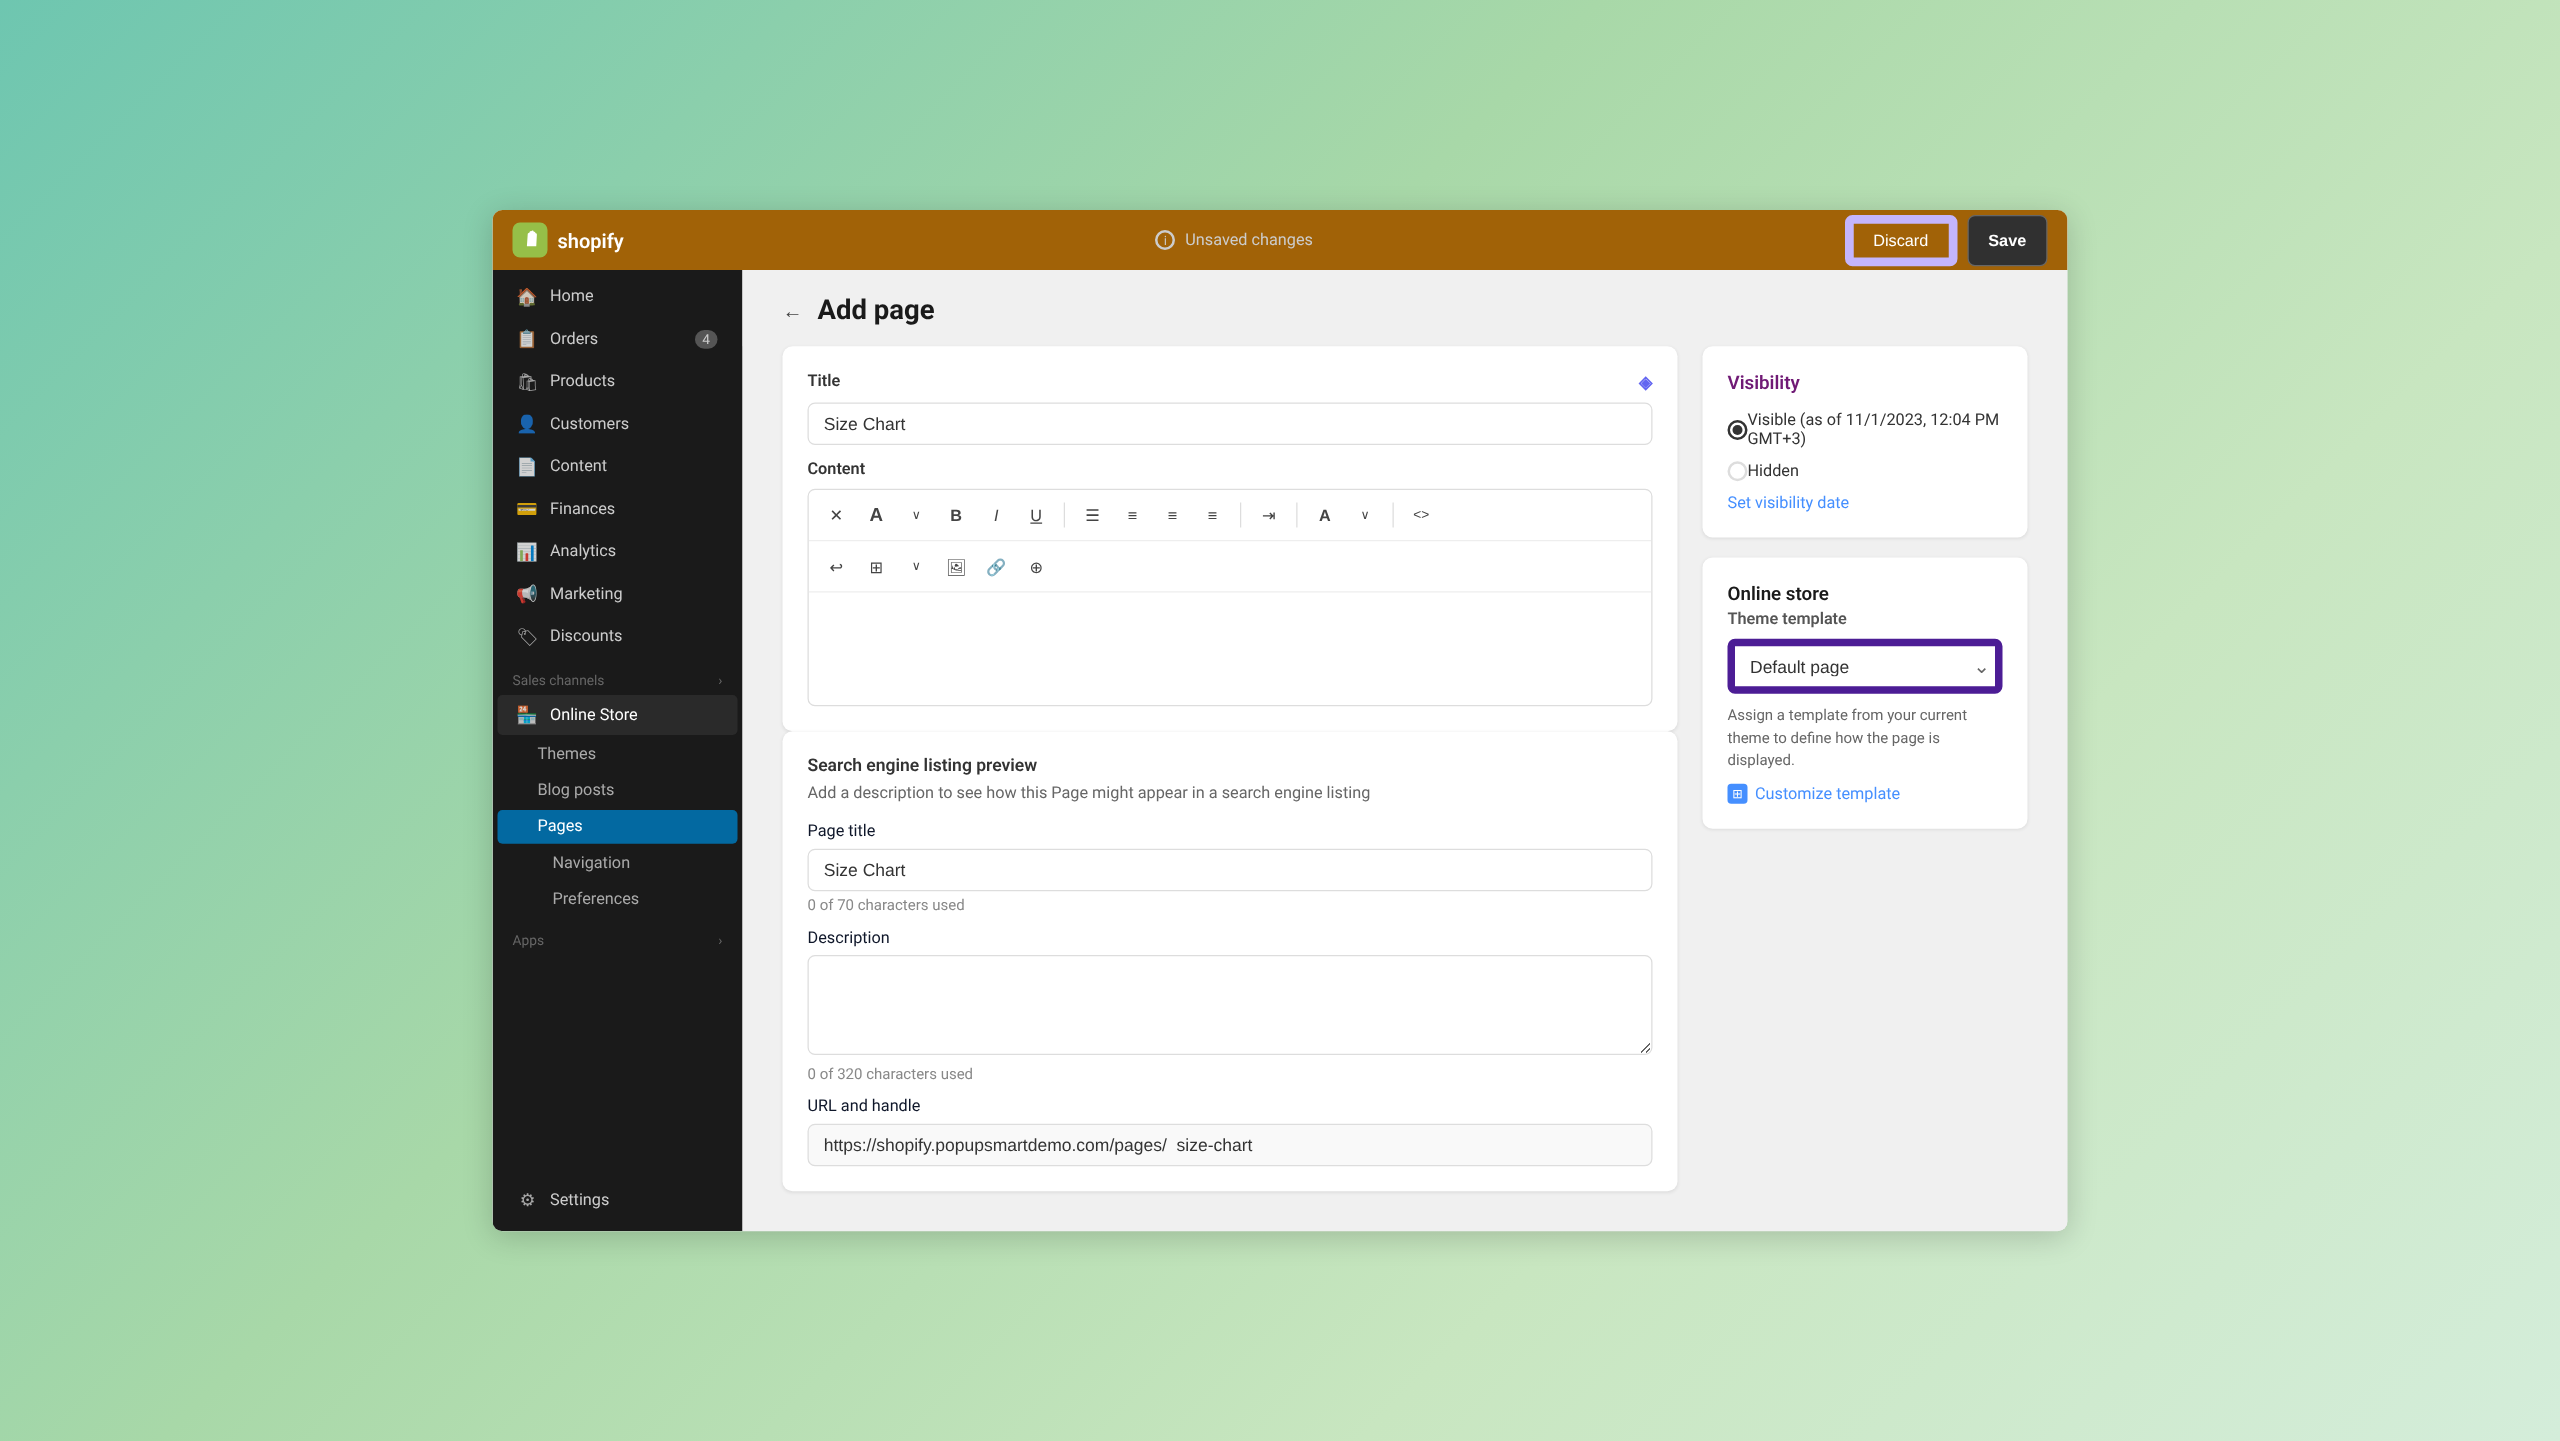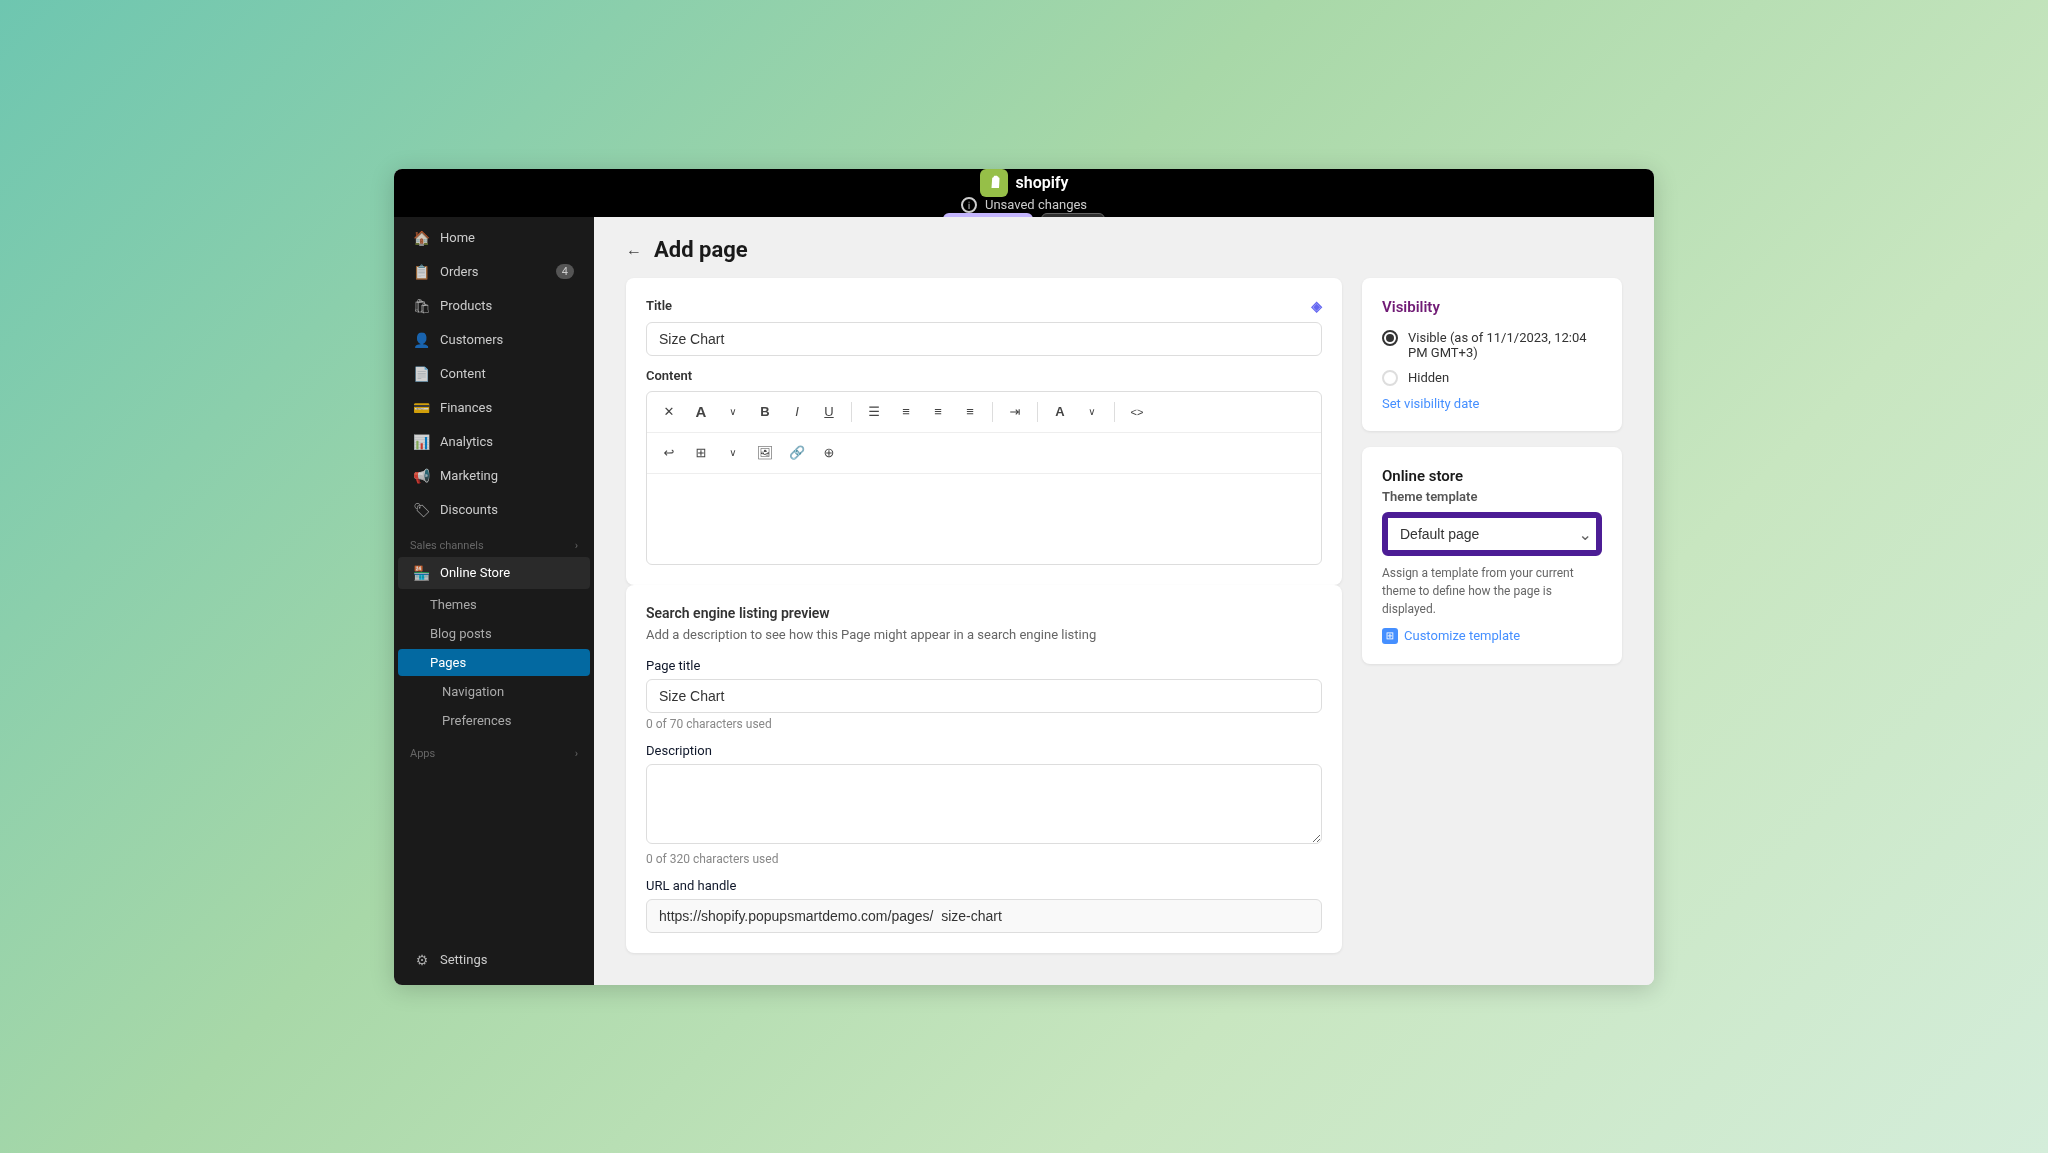--- a/index.html
+++ b/index.html
@@ -17,27 +17,26 @@
       min-height: 640px;
       background: #f0f0f0;
       border-radius: 8px;
       overflow: hidden;
       display: flex;
       flex-direction: column;
       box-shadow: 0 4px 24px rgba(0,0,0,0.18);
     }
     
     .topbar {
-      background: #000000;
+      background: #a16207;
       height: 48px;
       display: flex;
       align-items: center;
       padding: 0 16px;
       flex-shrink: 0;
-      flex-direction: column;
     }
     .topbar-logo {
       display: flex;
       align-items: center;
       gap: 8px;
       color: #fff;
       font-size: 16px;
       font-weight: 600;
     }
     .shopify-icon {
@@ -336,21 +335,21 @@
     }
     
     .visibility-title {
       font-size: 15px;
       font-weight: 600;
       color: #701a75;
       margin-bottom: 14px;
     }
     .radio-option {
       display: flex;
-      gap: 10px;
+      align-items: center;
       margin-bottom: 10px;
       cursor: pointer;
     }
     .radio-circle {
       width: 16px;
       height: 16px;
       border-radius: 50%;
       border: 2px solid #ddd;
       display: flex;
       align-items: center;

